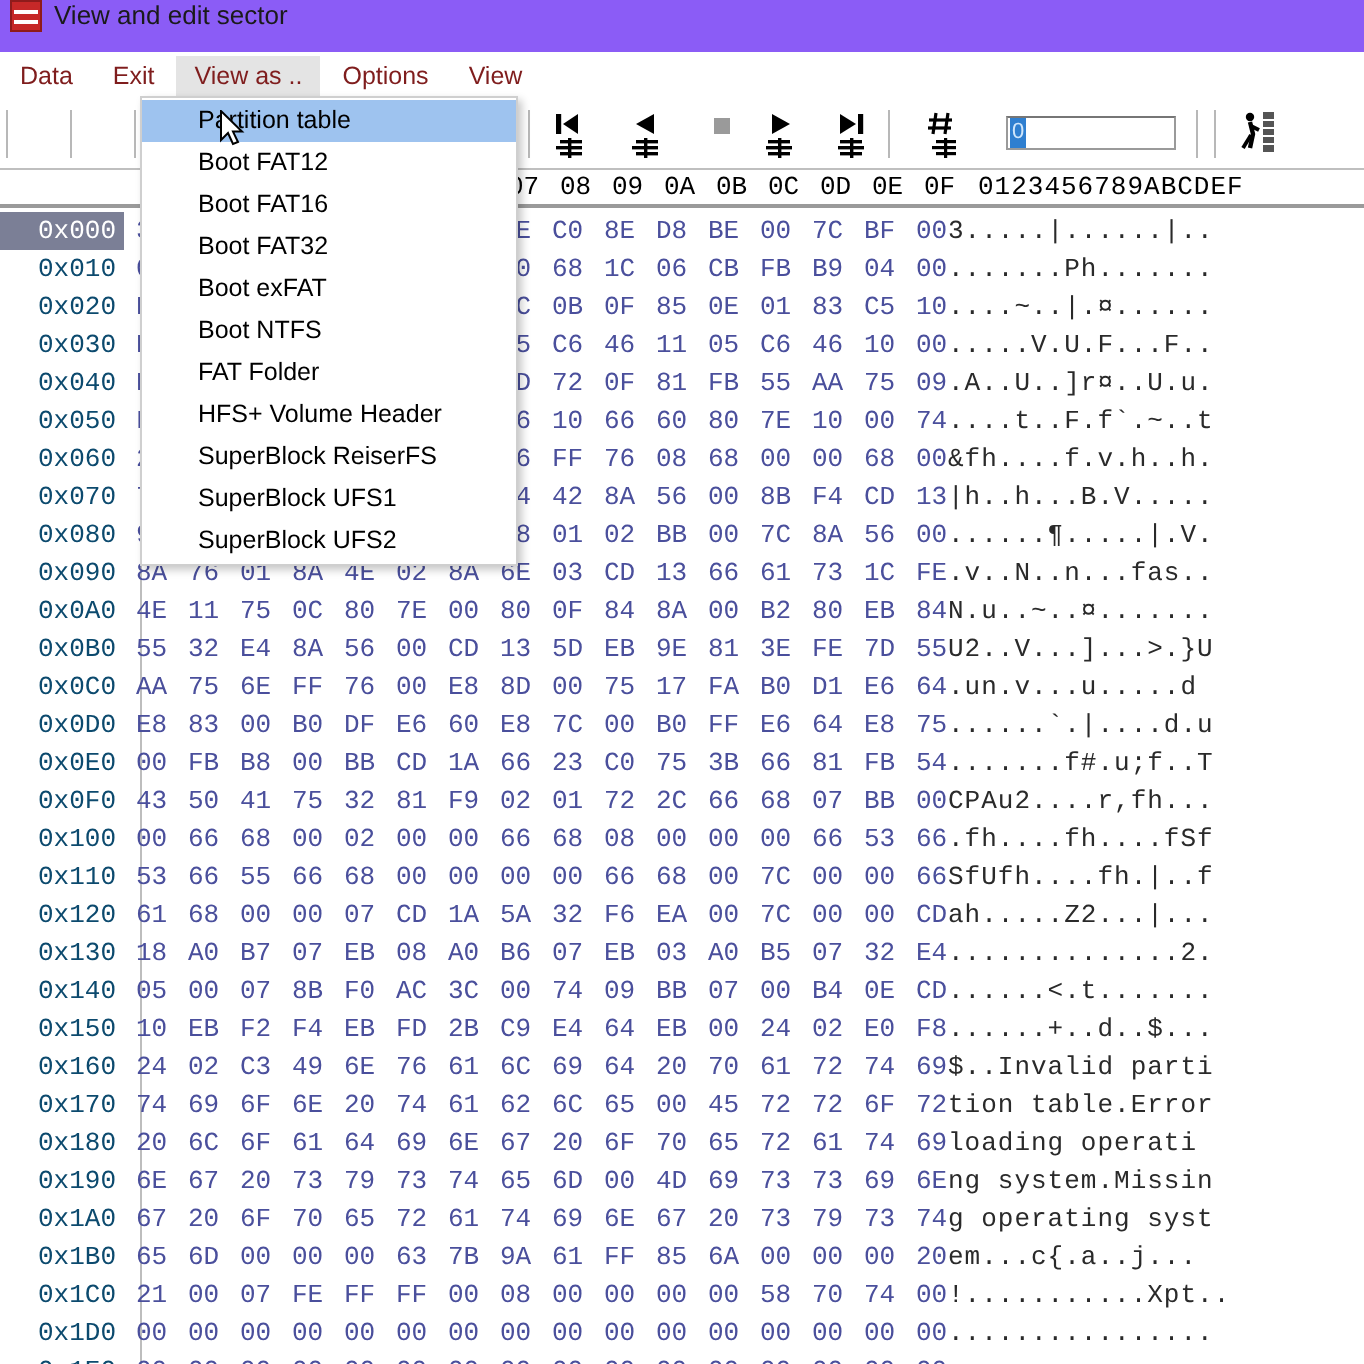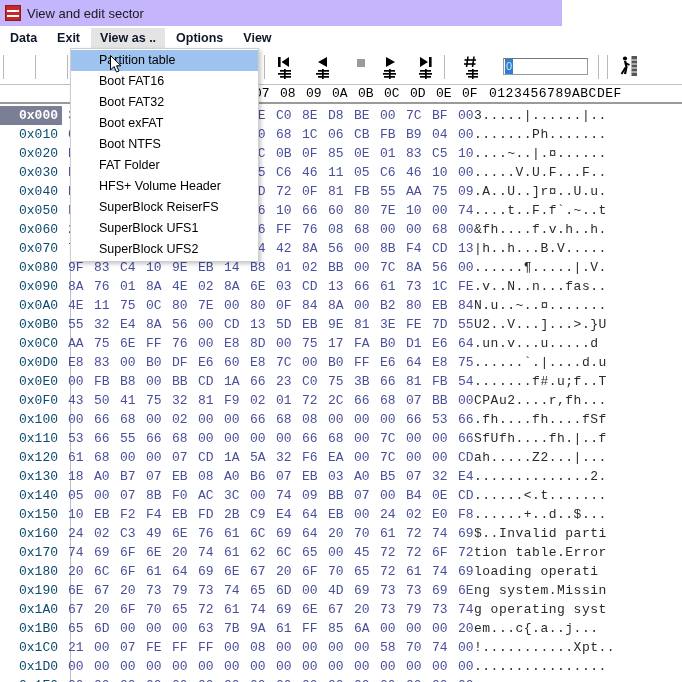--- a/index.html
+++ b/index.html
@@ -5,23 +5,23 @@
   html,body{margin:0;padding:0;}
   body{
     width:682px;height:682px;overflow:hidden;
     background:#ffffff;
     font-family:"Liberation Sans", sans-serif;
     font-size:12px;color:#000;
     position:relative;
   }
   
   #titlebar{
-    position:absolute;left:0;top:0;width:562px;height:26px;
-    background:#c4b5fd;
-    display:flex;align-items:center;
+    position:absolute;left:0;top:0;width:682px;height:26px;
+    background:#8b5cf6;
+    display:flex;
     border-bottom:1px solid #e8e8e8;
   }
   #app-icon{
     width:16px;height:16px;margin-left:5px;margin-right:6px;
     background:#c62828;
     border:1px solid #8e1b1b;
     position:relative;box-sizing:border-box;flex:0 0 auto;
   }
   #app-icon:before{
     content:"";position:absolute;left:1px;top:4px;width:12px;height:1.5px;
@@ -32,21 +32,21 @@
     background:#fff;
   }
   #title-text{font-size:13px;color:#1a1a1a;}
   
   #menubar{
     position:absolute;left:0;top:26px;width:682px;height:23px;
     background:#ffffff;display:flex;align-items:center;
     font-size:12.5px;
   }
   .menu-item{
-    padding:3px 9px;margin:0 1px;color:#0f172a;cursor:default;white-space:nowrap;font-weight:bold;
+    padding:3px 9px;margin:0 1px;color:#7f1d1d;cursor:default;white-space:nowrap;
   }
   .menu-item.open{background:#e4e4e4;}
   
   #toolbar{
     position:absolute;left:0;top:49px;width:682px;height:36px;
     background:#ffffff;border-bottom:1px solid #bfbfbf;
     box-sizing:border-box;
   }
   .tb-sep{
     position:absolute;top:6px;width:1px;height:24px;background:#b8b8b8;
@@ -80,21 +80,21 @@
   }
   #hex-header .cols{position:absolute;left:72px;top:1px;}
   #hex-header .asciihdr{position:absolute;left:489px;top:1px;letter-spacing:0.5px;}
   .hdr-cell{display:inline-block;width:26px;text-align:left;}
   #rows{position:absolute;left:0;top:21px;width:682px;}
   .hex-row{height:19px;line-height:19px;white-space:nowrap;position:relative;}
   .offset{
     display:inline-block;width:62px;text-align:right;color:#0c4a6e;
     padding-right:4px;box-sizing:border-box;
   }
-  .hex-row.selected .offset{background:#7b7f96;color:#ffffff;font-weight:bold;}
+  .hex-row.selected .offset{background:#7b7f96;color:#ffffff;}
   .bytes{display:inline-block;width:412px;color:#4a4f9c;padding-left:6px;box-sizing:border-box;}
   .byte{display:inline-block;width:26px;}
   .ascii{display:inline-block;color:#2a2a2a;letter-spacing:0.5px;}
   #col-divider{
     position:absolute;left:70px;top:0;width:1px;height:597px;background:#bdbdbd;
   }
   
   #dropdown{
     position:absolute;left:70px;top:48px;width:187px;
     background:#ffffff;border:1px solid #cfcfcf;
@@ -260,20 +260,21 @@
       <div class="hex-row"><span class="offset">0x1A0</span><span class="bytes"><span class="byte">67</span><span class="byte">20</span><span class="byte">6F</span><span class="byte">70</span><span class="byte">65</span><span class="byte">72</span><span class="byte">61</span><span class="byte">74</span><span class="byte">69</span><span class="byte">6E</span><span class="byte">67</span><span class="byte">20</span><span class="byte">73</span><span class="byte">79</span><span class="byte">73</span><span class="byte">74</span></span><span class="ascii">g operating syst</span></div>
       <div class="hex-row"><span class="offset">0x1B0</span><span class="bytes"><span class="byte">65</span><span class="byte">6D</span><span class="byte">00</span><span class="byte">00</span><span class="byte">00</span><span class="byte">63</span><span class="byte">7B</span><span class="byte">9A</span><span class="byte">61</span><span class="byte">FF</span><span class="byte">85</span><span class="byte">6A</span><span class="byte">00</span><span class="byte">00</span><span class="byte">00</span><span class="byte">20</span></span><span class="ascii">em...c{.a..j...</span></div>
       <div class="hex-row"><span class="offset">0x1C0</span><span class="bytes"><span class="byte">21</span><span class="byte">00</span><span class="byte">07</span><span class="byte">FE</span><span class="byte">FF</span><span class="byte">FF</span><span class="byte">00</span><span class="byte">08</span><span class="byte">00</span><span class="byte">00</span><span class="byte">00</span><span class="byte">00</span><span class="byte">58</span><span class="byte">70</span><span class="byte">74</span><span class="byte">00</span></span><span class="ascii">!...........Xpt..</span></div>
       <div class="hex-row"><span class="offset">0x1D0</span><span class="bytes"><span class="byte">00</span><span class="byte">00</span><span class="byte">00</span><span class="byte">00</span><span class="byte">00</span><span class="byte">00</span><span class="byte">00</span><span class="byte">00</span><span class="byte">00</span><span class="byte">00</span><span class="byte">00</span><span class="byte">00</span><span class="byte">00</span><span class="byte">00</span><span class="byte">00</span><span class="byte">00</span></span><span class="ascii">................</span></div>
       <div class="hex-row"><span class="offset">0x1E0</span><span class="bytes"><span class="byte">00</span><span class="byte">00</span><span class="byte">00</span><span class="byte">00</span><span class="byte">00</span><span class="byte">00</span><span class="byte">00</span><span class="byte">00</span><span class="byte">00</span><span class="byte">00</span><span class="byte">00</span><span class="byte">00</span><span class="byte">00</span><span class="byte">00</span><span class="byte">00</span><span class="byte">00</span></span><span class="ascii">................</span></div>
     </div>
 </div>
 
 <div id="dropdown">
     <div class="dd-item highlight">Partition table</div>
+    <div class="dd-item">Boot FAT12</div>
     <div class="dd-item">Boot FAT16</div>
     <div class="dd-item">Boot FAT32</div>
     <div class="dd-item">Boot exFAT</div>
     <div class="dd-item">Boot NTFS</div>
     <div class="dd-item">FAT Folder</div>
     <div class="dd-item">HFS+ Volume Header</div>
     <div class="dd-item">SuperBlock ReiserFS</div>
     <div class="dd-item">SuperBlock UFS1</div>
     <div class="dd-item">SuperBlock UFS2</div>
   </div>

